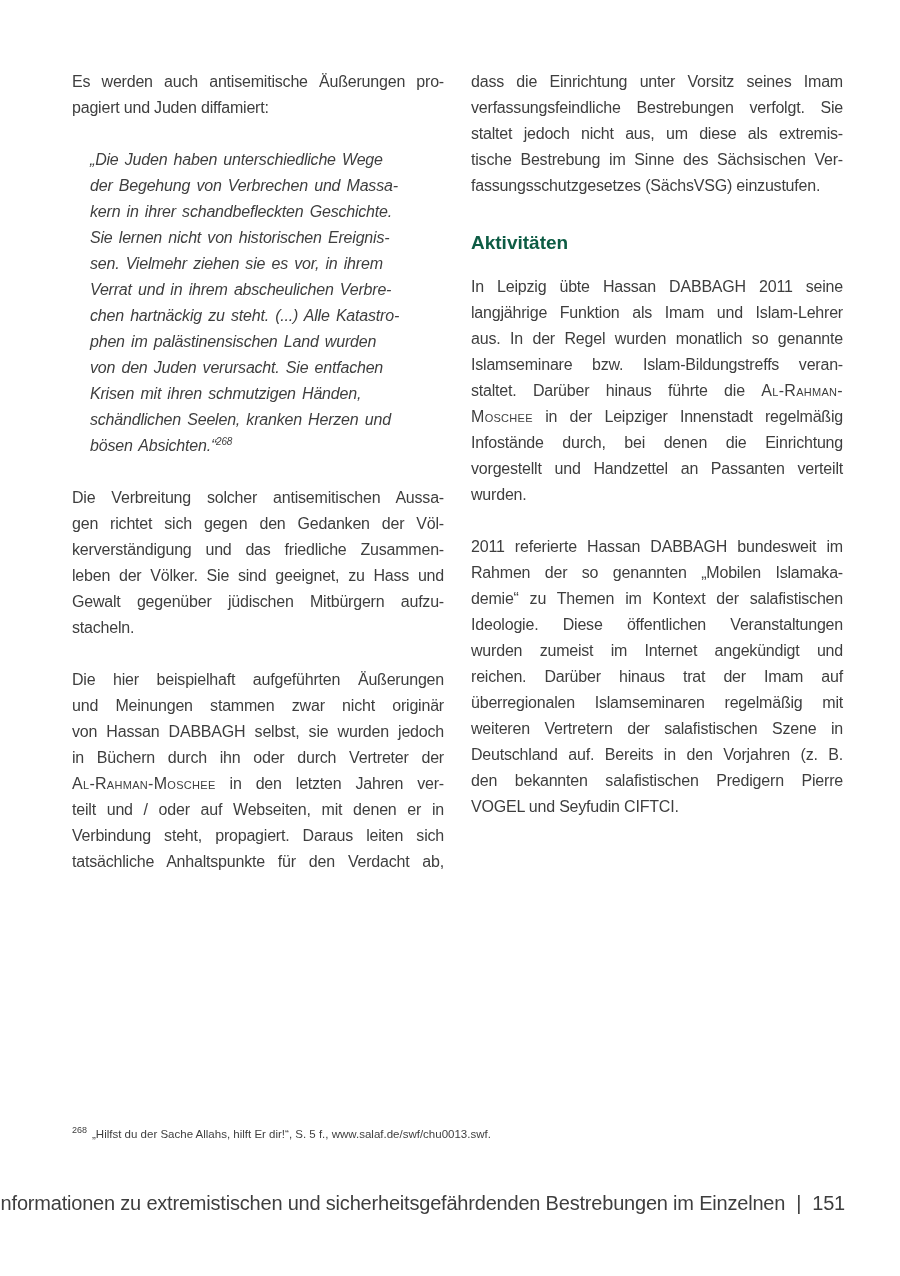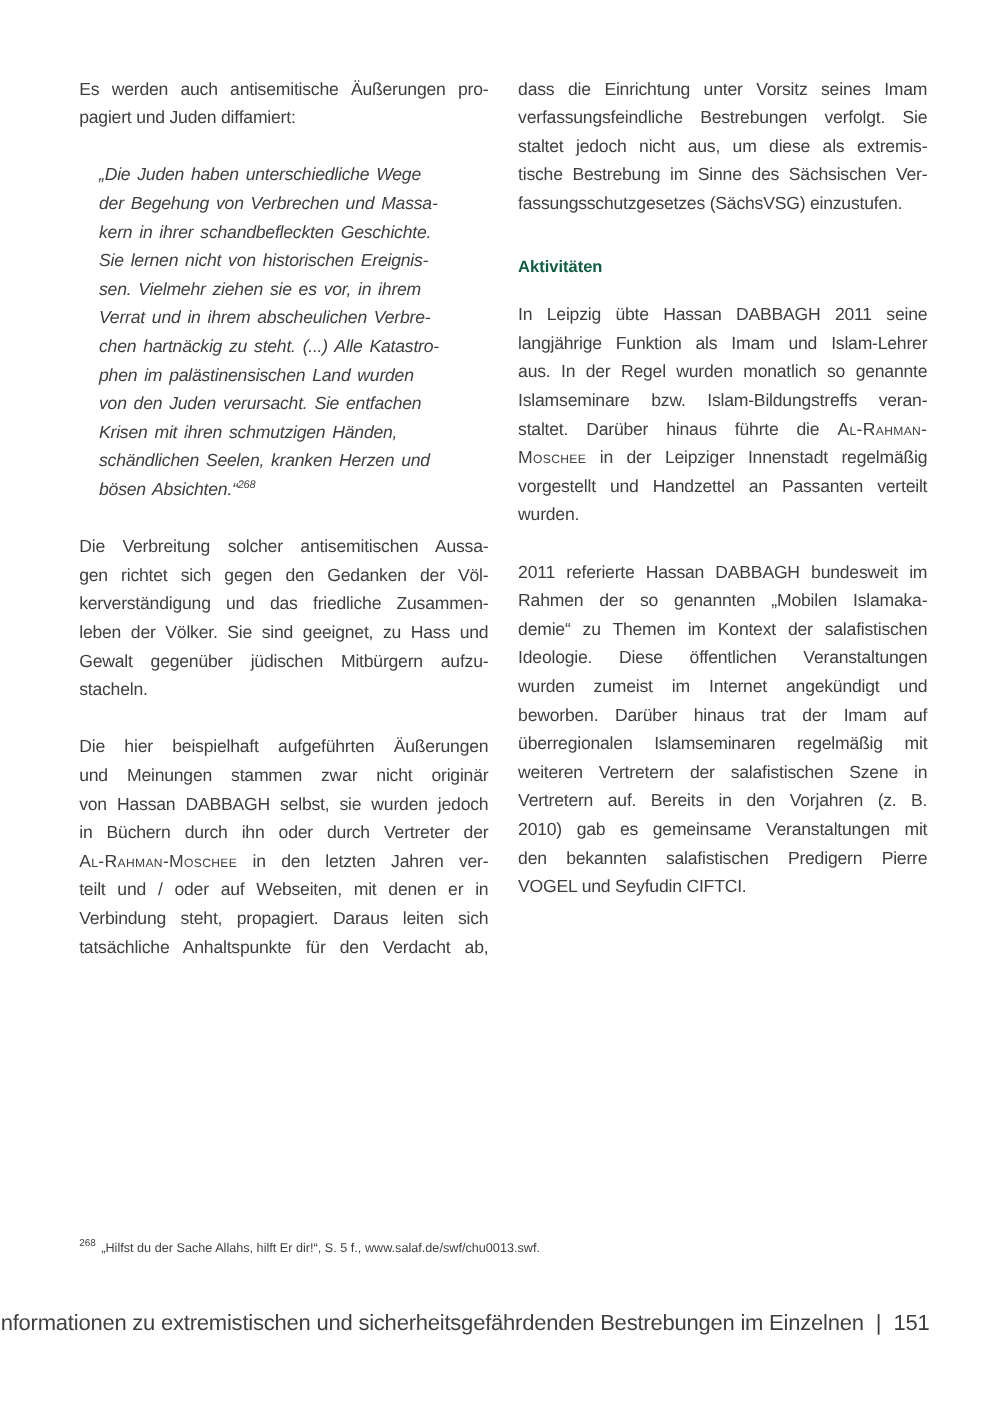--- a/index.html
+++ b/index.html
@@ -23,21 +23,21 @@
     font-style:italic;
     padding-left:18px;
     margin:0 0 26px 0;
     word-spacing:2px;
   }
   .quote .line { text-align:left; text-align-last:left; }
   .sc { font-variant:small-caps; letter-spacing:0.3px; }
   .sup { vertical-align:super; font-size:10px; line-height:0; }
   .heading {
     font-weight:bold;
-    font-size:15px;
+    font-size:19px;
     margin:31px 0 18px 0;
     letter-spacing:0;
   }
   .footnote {
     position:absolute; left:72px; top:1122px;
     font-size:11.5px; line-height:16px; color:#3e3e3e;
     letter-spacing:0;
   }
   .footnote .fn-marker { vertical-align:super; font-size:9px; margin-right:5px; }
   .page-footer {
@@ -100,34 +100,34 @@
         <div class="line">fassungsschutzgesetzes (SächsVSG) einzustufen.</div>
       </div>
       <div class="heading" style="color: rgb(13, 92, 68);">Aktivitäten</div>
       <div class="para">
         <div class="line just">In Leipzig übte Hassan DABBAGH 2011 seine</div>
         <div class="line just">langjährige Funktion als Imam und Islam-Lehrer</div>
         <div class="line just">aus. In der Regel wurden monatlich so genannte</div>
         <div class="line just">Islamseminare bzw. Islam-Bildungstreffs veran-</div>
         <div class="line just">staltet. Darüber hinaus führte die <span class="sc">Al-Rahman-</span></div>
         <div class="line just"><span class="sc">Moschee</span> in der Leipziger Innenstadt regelmäßig</div>
+        <div class="line just">Infostände durch, bei denen die Einrichtung</div>
         <div class="line just">vorgestellt und Handzettel an Passanten verteilt</div>
         <div class="line">wurden.</div>
       </div>
       <div class="para">
         <div class="line just">2011 referierte Hassan DABBAGH bundesweit im</div>
         <div class="line just">Rahmen der so genannten „Mobilen Islamaka-</div>
         <div class="line just">demie“ zu Themen im Kontext der salafistischen</div>
         <div class="line just">Ideologie. Diese öffentlichen Veranstaltungen</div>
         <div class="line just">wurden zumeist im Internet angekündigt und</div>
-        <div class="line just">beworben. Darüber hinaus trat der Imam auf</div>
+        <div class="line just">reichen. Darüber hinaus trat der Imam auf</div>
         <div class="line just">überregionalen Islamseminaren regelmäßig mit</div>
         <div class="line just">weiteren Vertretern der salafistischen Szene in</div>
-        <div class="line just">Vertretern auf. Bereits in den Vorjahren (z. B.</div>
-        <div class="line just">2010) gab es gemeinsame Veranstaltungen mit</div>
+        <div class="line just">Deutschland auf. Bereits in den Vorjahren (z. B.</div>
         <div class="line just">den bekannten salafistischen Predigern Pierre</div>
         <div class="line">VOGEL und Seyfudin CIFTCI.</div>
       </div>
     </div>
 </div>
 
 <div class="footnote">
   <span class="fn-marker">268</span><span>„Hilfst du der Sache Allahs, hilft Er dir!“, S. 5 f., www.salaf.de/swf/chu0013.swf.</span>
 </div>
 

